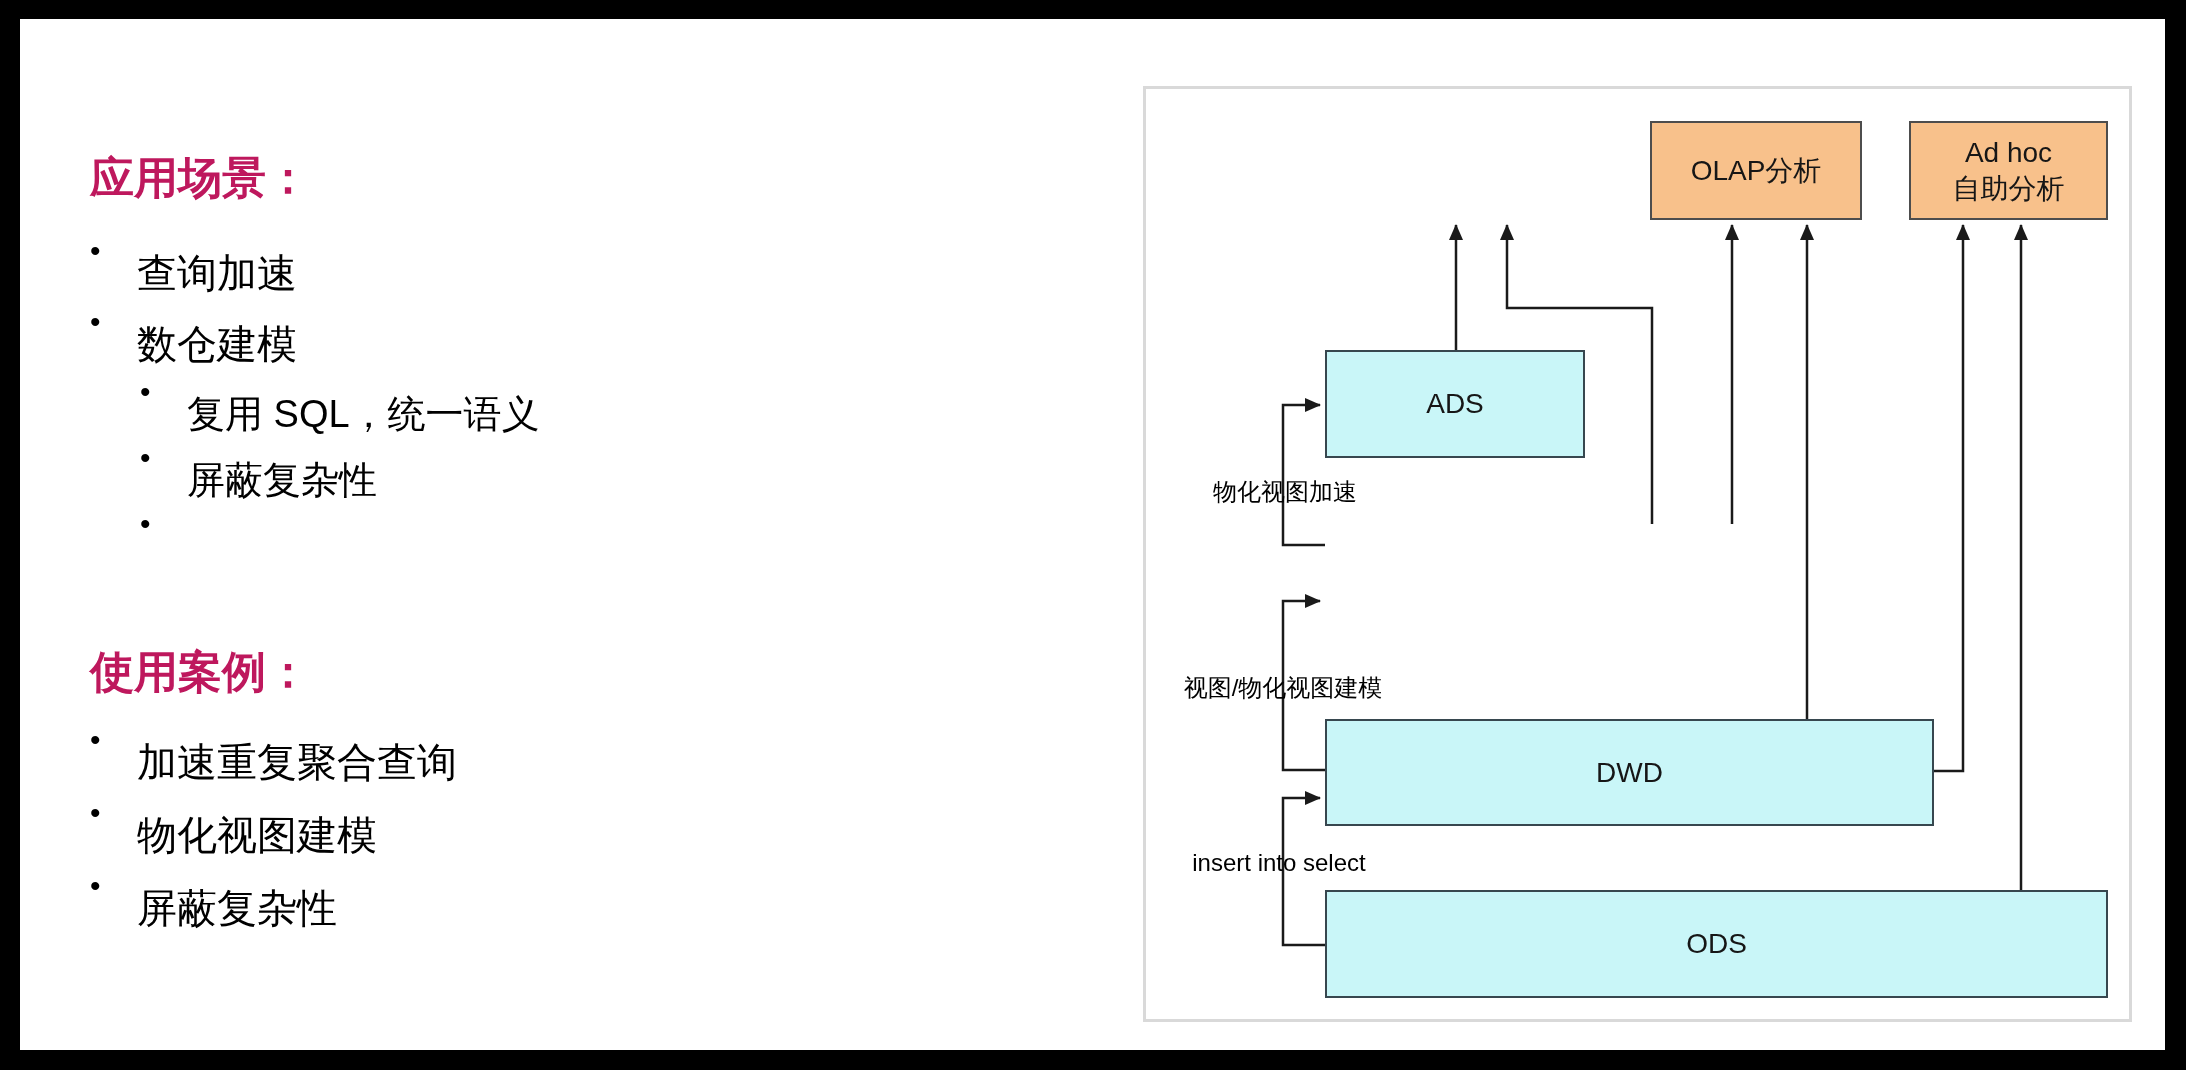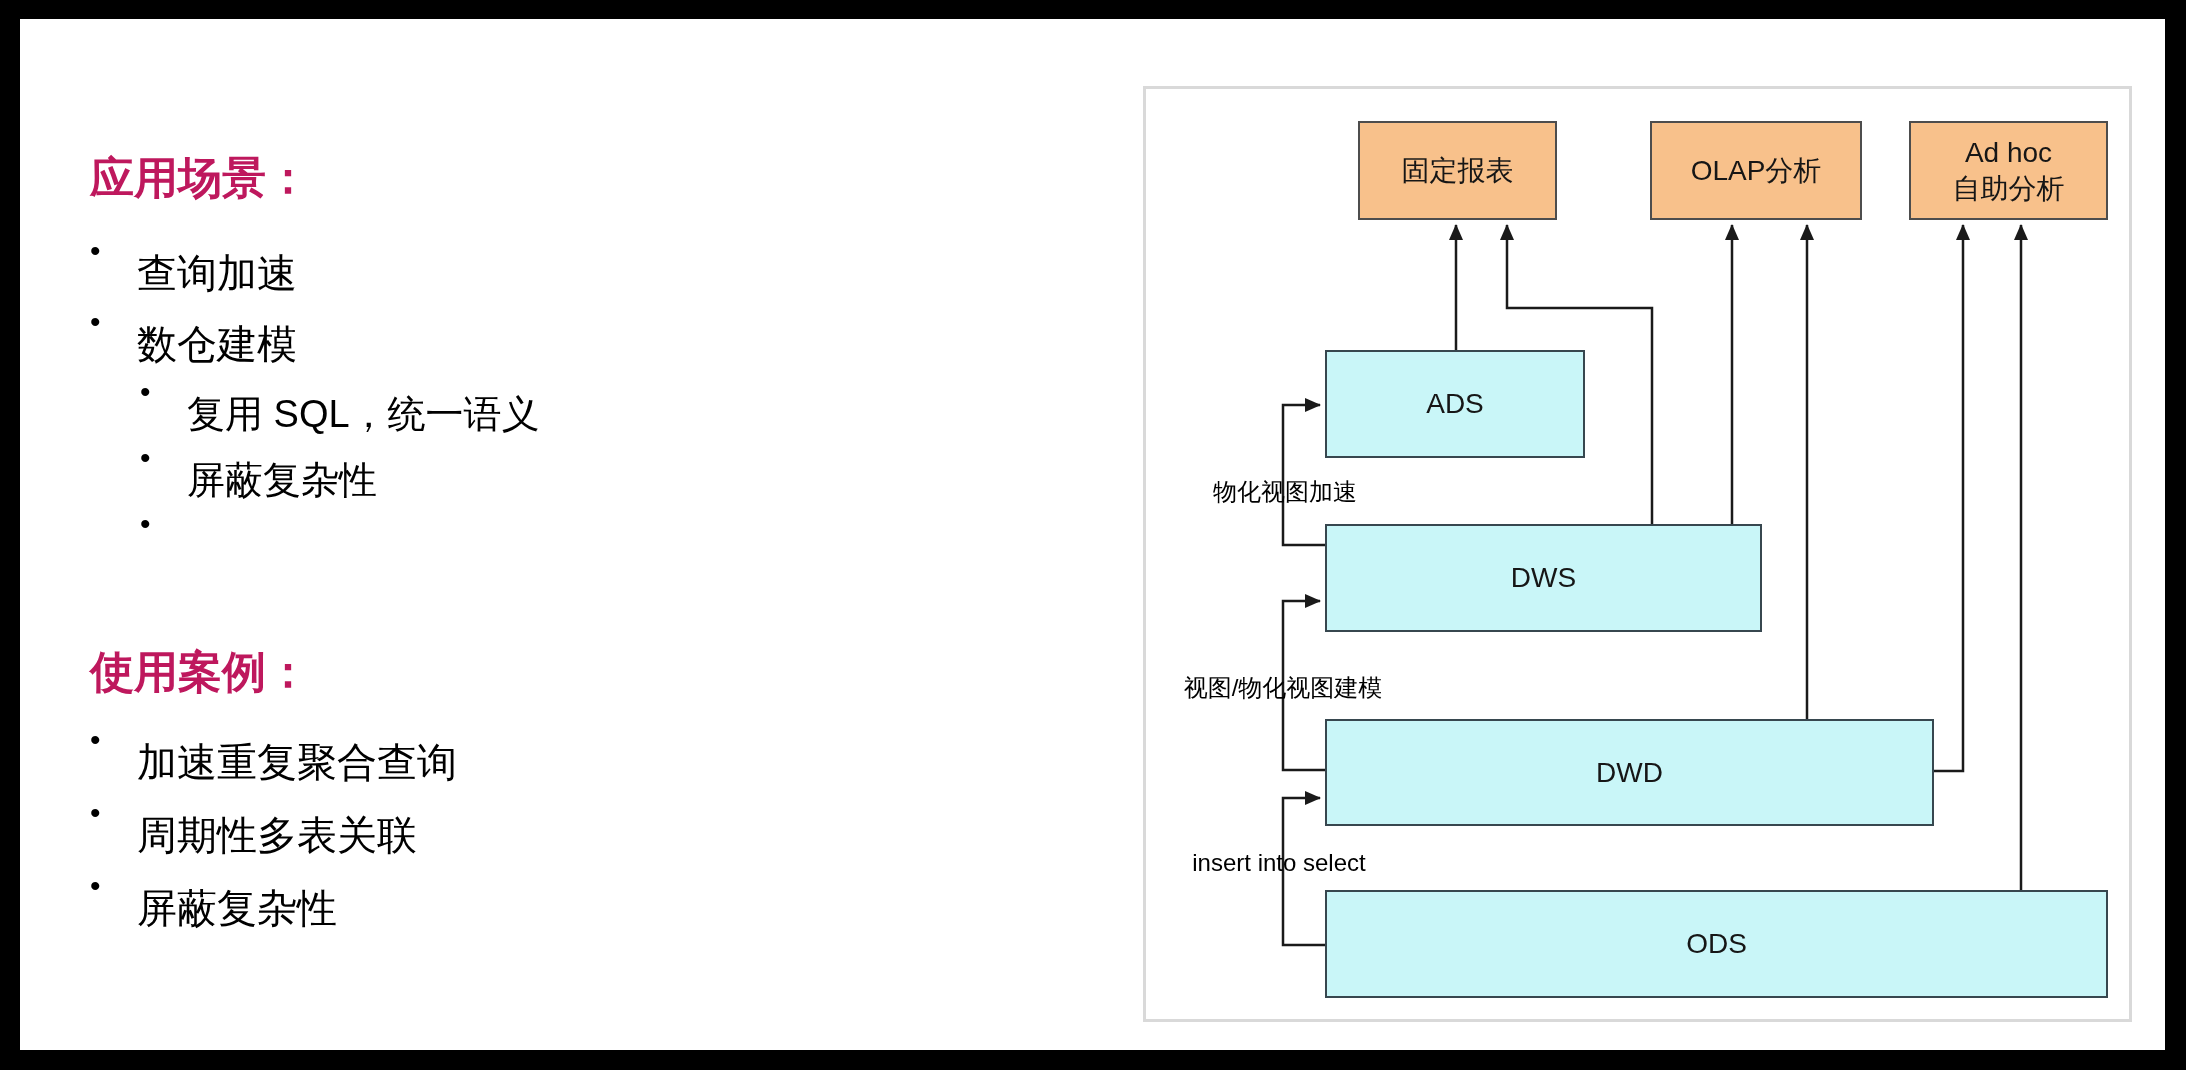--- a/index.html
+++ b/index.html
@@ -59,45 +59,39 @@
   </div>
 
   <div class="heading" style="top:627px">使用案例：</div>
 
   <div class="line l1" style="top:697px">
     <span class="bullet">•</span>
     <span class="txt">加速重复聚合查询</span>
   </div>
   <div class="line l1" style="top:770px">
     <span class="bullet">•</span>
-    <span class="txt">周期性多表关联</span>
+    <span class="txt">物化视图建模</span>
   </div>
   <div class="line l1" style="top:843px">
     <span class="bullet">•</span>
     <span class="txt">屏蔽复杂性</span>
   </div>
 
   <div class="panel">
 
-    <div class="dbox orange" style="left:212px;top:32px;width:199px;height:99px">
-      <span>固定报表</span>
-    </div>
     <div class="dbox orange" style="left:504px;top:32px;width:212px;height:99px">
       <span>OLAP分析</span>
     </div>
     <div class="dbox orange" style="left:763px;top:32px;width:199px;height:99px">
       <span>Ad hoc</span>
       <span>自助分析</span>
     </div>
 
     <div class="dbox cyan" style="left:179px;top:261px;width:260px;height:108px">
       <span>ADS</span>
-    </div>
-    <div class="dbox cyan" style="left:179px;top:435px;width:437px;height:108px">
-      <span>DWS</span>
     </div>
     <div class="dbox cyan" style="left:179px;top:630px;width:609px;height:107px">
       <span>DWD</span>
     </div>
     <div class="dbox cyan" style="left:179px;top:801px;width:783px;height:108px">
       <span>ODS</span>
     </div>
 
     <svg class="wires" viewBox="0 0 983 930">
       <defs>

